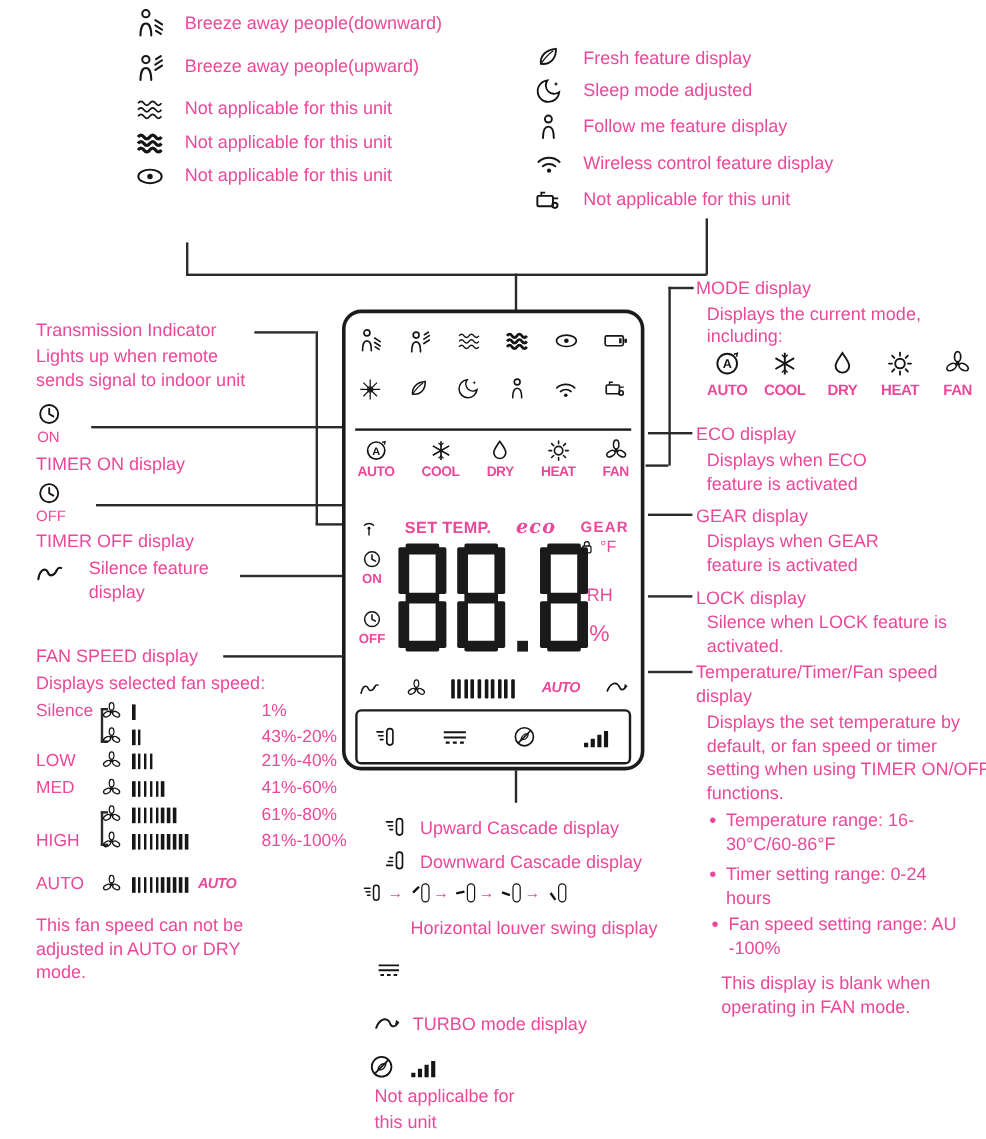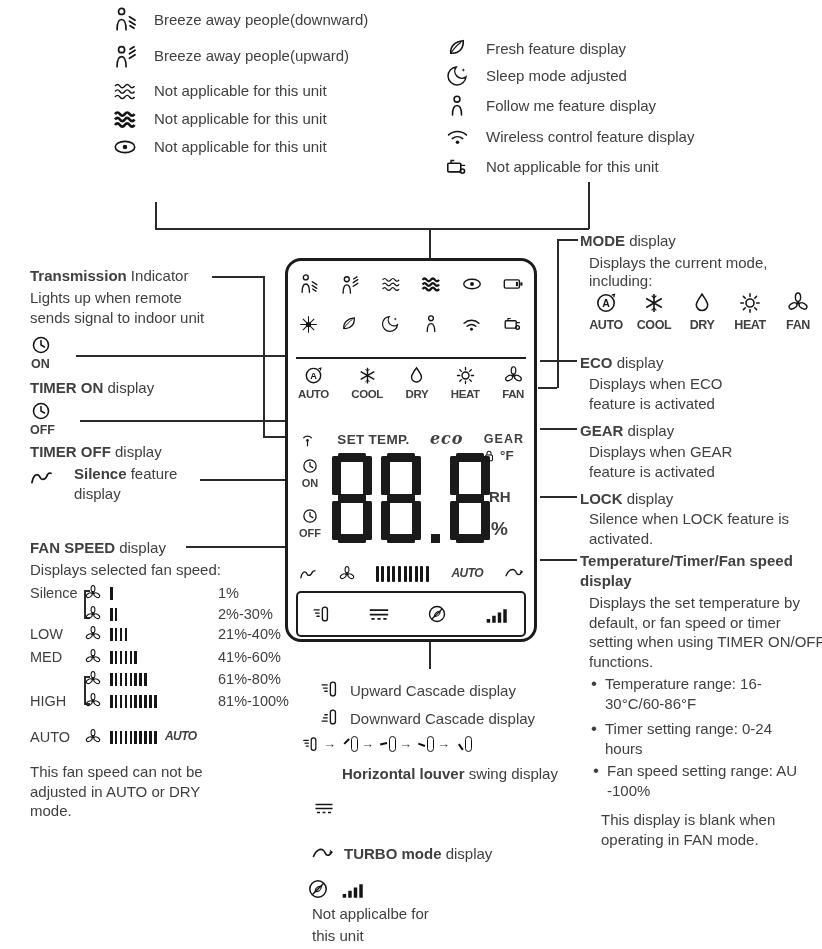--- a/index.html
+++ b/index.html
@@ -1,21 +1,21 @@
 <!DOCTYPE html>
 <html><head>
 <meta charset="utf-8">
 <style>
   * { margin:0; padding:0; box-sizing:border-box; }
   body { background:#fff; }
   .page { position:relative; width:822px; height:949px; background:#fff;
-          font-family:"Liberation Sans","DejaVu Sans",sans-serif; color:#404040;
+          font-family:"Liberation Sans","DejaVu Sans",sans-serif; color:#ec4899;
           font-size:15px; line-height:1.3; overflow:hidden; }
   .abs { position:absolute; }
-  .b { font-weight:bold; }
+  .b { font-weight:normal; }
   .hl { position:absolute; height:1.6px; background:#2b2b2b; }
   .vl { position:absolute; width:1.6px; background:#2b2b2b; }
 
   
   .leg { position:absolute; display:flex; align-items:center; gap:12px; }
   .leg .ictr { width:34px; display:flex; justify-content:center; flex:none; }
   .leg.top-align { align-items:flex-start; }
   .ic { display:block; }
 
   
@@ -372,21 +372,21 @@
   <span class="fgroup"></span>
   <span class="ficon">
         <svg class="ic" width="18" height="18">
           <use href="#sy-fan"></use>
         </svg>
       </span>
   <span class="fbars">
         <i></i>
         <i></i>
       </span>
-  <span class="frange">2%-30%</span>
+  <span class="frange">43%-20%</span>
 </div>
 <div class="frow" style="top:624px">
   <span class="fgroup">LOW</span>
   <span class="ficon">
         <svg class="ic" width="18" height="18">
           <use href="#sy-fan"></use>
         </svg>
       </span>
   <span class="fbars">
         <i></i>

